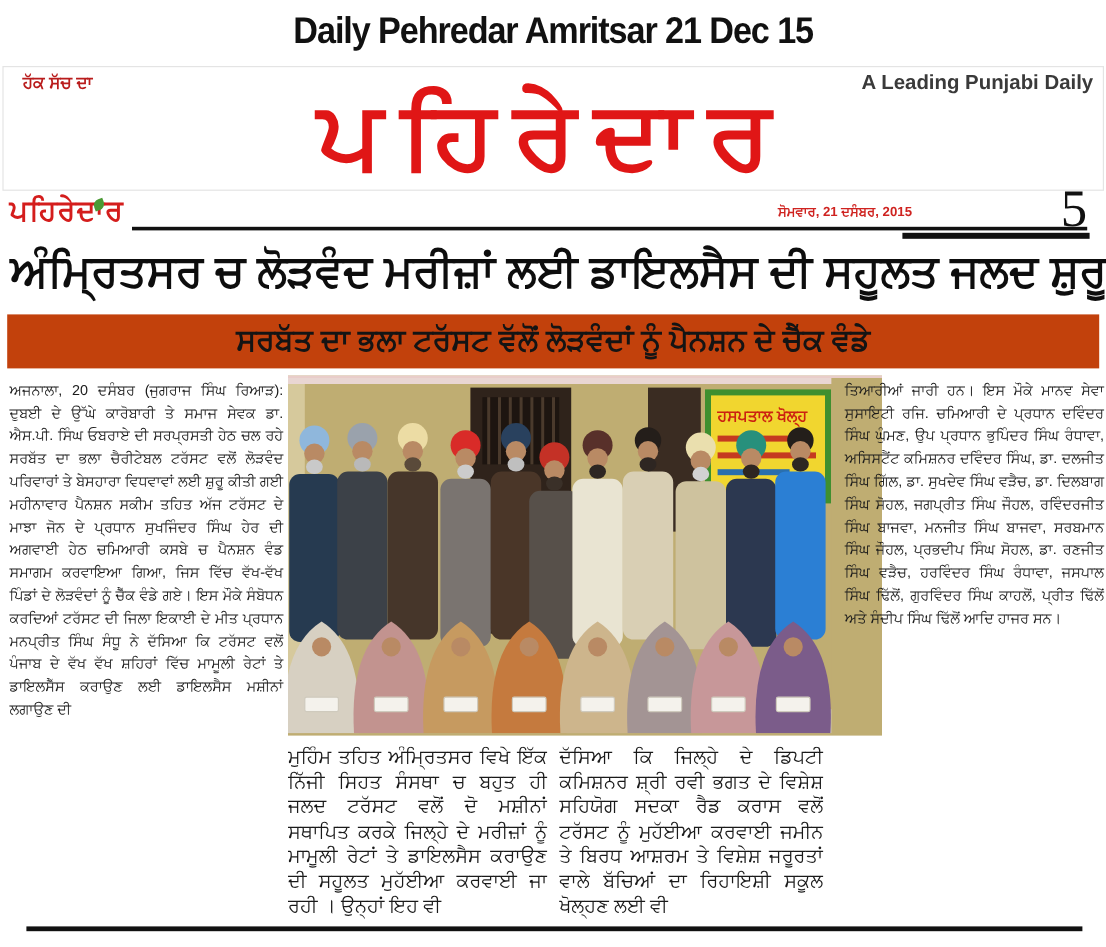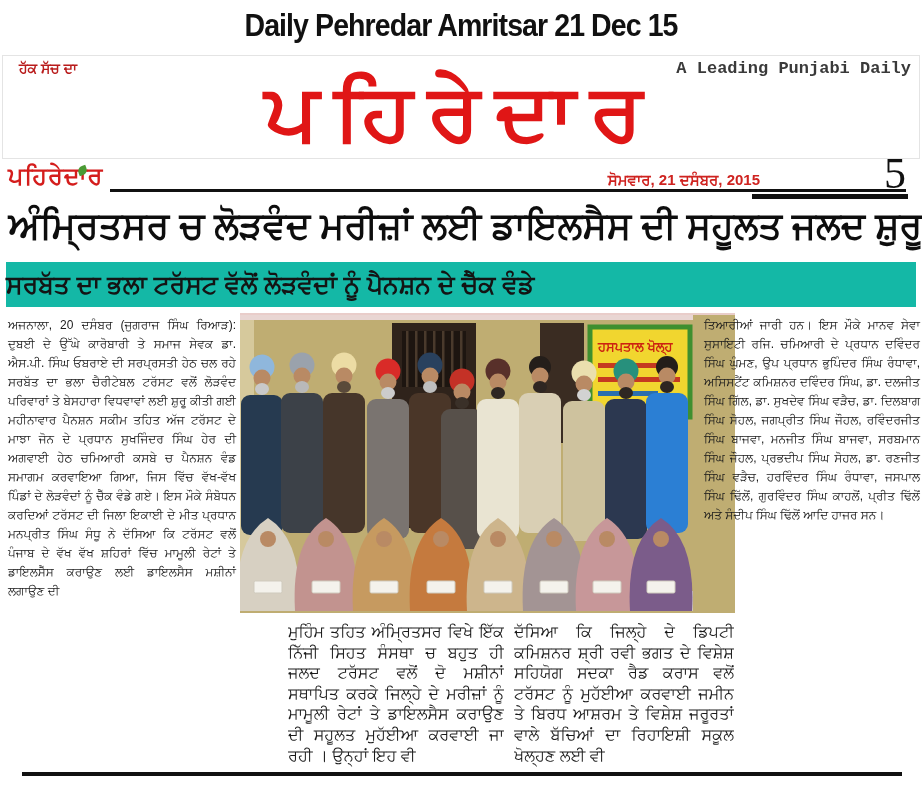--- a/index.html
+++ b/index.html
@@ -6,46 +6,46 @@
   .page{position:relative;width:922px;height:789px;background:#ffffff;overflow:hidden;
         font-family:"Liberation Sans","DejaVu Sans",sans-serif;color:#1c1c1c;}
 
   .caption{position:absolute;top:8px;left:0;width:922px;text-align:center;
            font-size:31px;font-weight:700;color:#111;letter-spacing:-1px;
            transform:scaleX(.92);transform-origin:center;}
 
   .masthead{position:absolute;top:55px;left:2px;width:918px;height:104px;border:1px solid #e4e4e4;box-sizing:border-box;}
   .tagline-left{position:absolute;top:4px;left:16px;font-size:14px;font-weight:700;color:#b91c1c;}
   .tagline-right{position:absolute;top:3px;right:8px;font-size:17px;font-weight:700;
-                 font-family:Liberation Mono, monospace;color:#3a3a3a;}
+                 font-family:Liberation Sans, sans-serif;color:#3a3a3a;}
   .logo-big{position:absolute;top:14px;left:0;width:100%;text-align:center;
             font-size:78px;line-height:84px;font-weight:900;color:#e01616;
             letter-spacing:14px;white-space:nowrap;transform:scaleX(1.08);transform-origin:center;}
 
   .dateline{position:absolute;top:160px;left:0;width:922px;height:38px;}
   .small-logo{position:absolute;top:2px;left:8px;font-size:24px;font-weight:900;color:#d41d1c;letter-spacing:1px;}
   .leaf{position:absolute;top:6px;left:78px;width:9px;height:9px;background:#4a9a34;border-radius:60% 0 60% 0;transform:rotate(-20deg);}
   .rule-thin{position:absolute;top:29px;left:110px;right:16px;height:3px;background:#111;}
-  .date-red{position:absolute;top:11px;right:162px;font-size:15px;font-weight:700;color:#cf2320;}
+  .date-red{position:absolute;top:11px;right:162px;font-size:11px;font-weight:700;color:#cf2320;}
   .page-num{position:absolute;top:-12px;right:16px;font-size:44px;font-weight:400;
             font-family:"Liberation Serif","DejaVu Serif",serif;color:#111;}
   .rule-thick{position:absolute;top:34px;left:752px;width:156px;height:5px;background:#111;}
 
   .headline{position:absolute;top:198px;left:4px;width:914px;height:58px;
             font-size:37px;line-height:56px;font-weight:900;text-align:center;color:#0d0d0d;
             white-space:nowrap;transform:scaleX(.99);transform-origin:center;}
 
-  .subband{position:absolute;top:262px;left:6px;width:910px;height:45px;background:#14b8a6;
-           display:flex;align-items:center;justify-content:flex-start;}
+  .subband{position:absolute;top:262px;left:6px;width:910px;height:45px;background:#c2410c;
+           display:flex;align-items:center;justify-content:center;}
   .subband span{font-size:25px;font-weight:800;color:#141414;}
 
   .body-col{position:absolute;text-align:justify;font-size:12px;line-height:19px;color:#1a1a1a;}
   .col1{top:316px;left:8px;width:228px;height:452px;}
   .col4{top:316px;left:704px;width:216px;height:452px;}
-  .midcol{position:absolute;top:622px;text-align:justify;font-size:16px;line-height:20.6px;color:#1a1a1a;height:146px;overflow:hidden;margin-left:48px;}
+  .midcol{position:absolute;top:622px;text-align:justify;font-size:16px;line-height:20.6px;color:#1a1a1a;height:146px;overflow:hidden;}
   .col2{left:240px;width:216px;}
   .col3{left:466px;width:220px;}
 
   .photo-wrap{position:absolute;top:313px;left:240px;width:495px;height:298px;
               border-top:2px solid #e9cdca;background:#bfad72;}
   .bottom-rule{position:absolute;top:772px;left:22px;width:880px;height:4px;background:#111;}
 </style>
 </head>
 <body>
 

